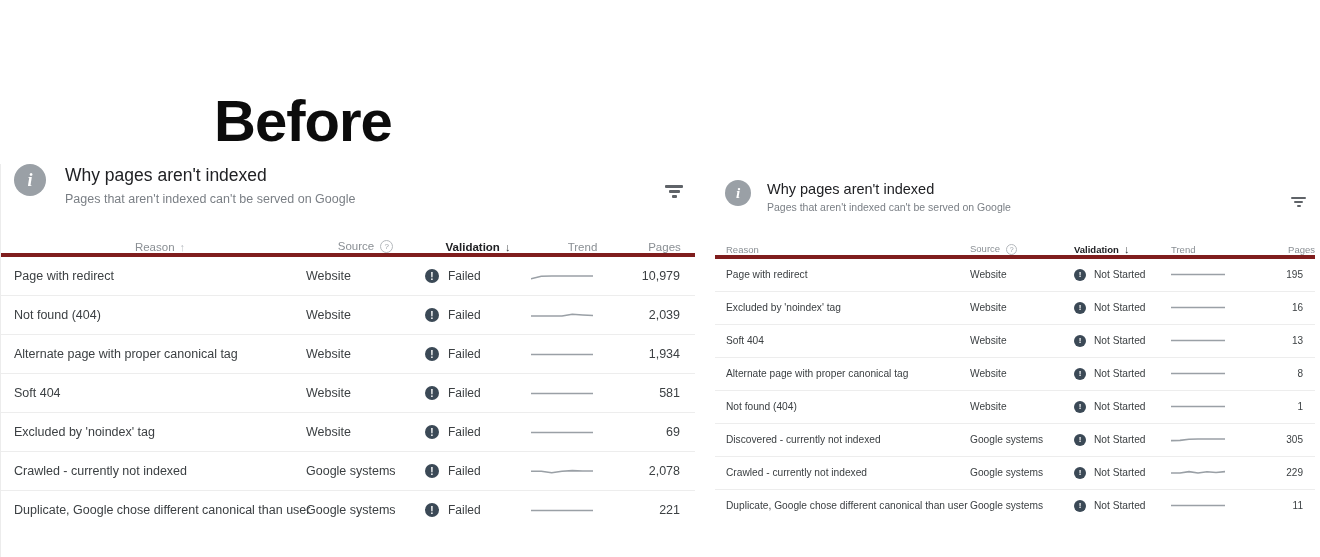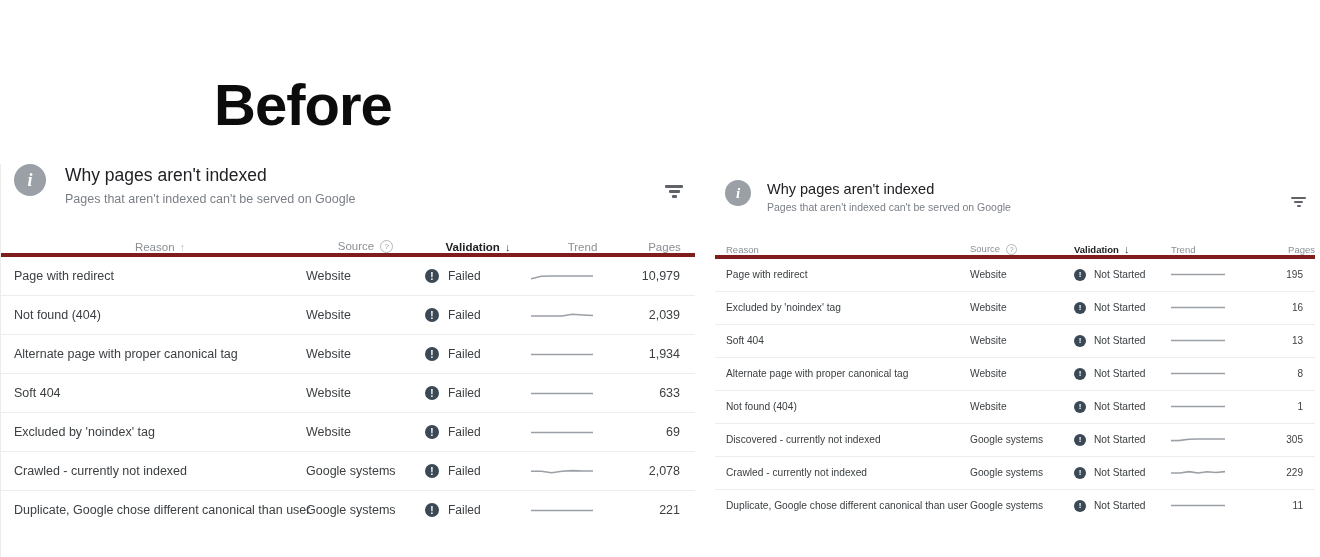--- a/index.html
+++ b/index.html
@@ -25,21 +25,21 @@
     position: absolute;
     font-family: "Liberation Sans", sans-serif;
     font-weight: bold;
     color: #0c0c0c;
     letter-spacing: -1px;
     line-height: 1;
     white-space: nowrap;
   }
   #label-before {
     left: 214px;
-    top: 76px;
+    top: 92px;
     font-size: 58px;
   }
   #label-after {
     left: 793px;
     top: 99px;
     font-size: 52px;
   }
 
   
   .panel {
@@ -296,21 +296,21 @@
               <span class="status-wrap">
                 <span class="status-dot">!</span>
                 <span class="status-label">Failed</span>
               </span>
             </td>
             <td>
               <svg class="spark" width="62" height="11" viewBox="0 0 62 11">
                 <polyline points="0.00,5.50 10.33,5.50 20.67,5.50 31.00,5.50 41.33,5.50 51.67,5.50 62.00,5.50" fill="none" stroke="#9aa0a6" stroke-width="1.6" stroke-linecap="round" stroke-linejoin="round"></polyline>
               </svg>
             </td>
-            <td class="num">633</td>
+            <td class="num">581</td>
           </tr>
           <tr>
             <td>Excluded by 'noindex' tag</td>
             <td class="source-cell">Website</td>
             <td>
               <span class="status-wrap">
                 <span class="status-dot">!</span>
                 <span class="status-label">Failed</span>
               </span>
             </td>

